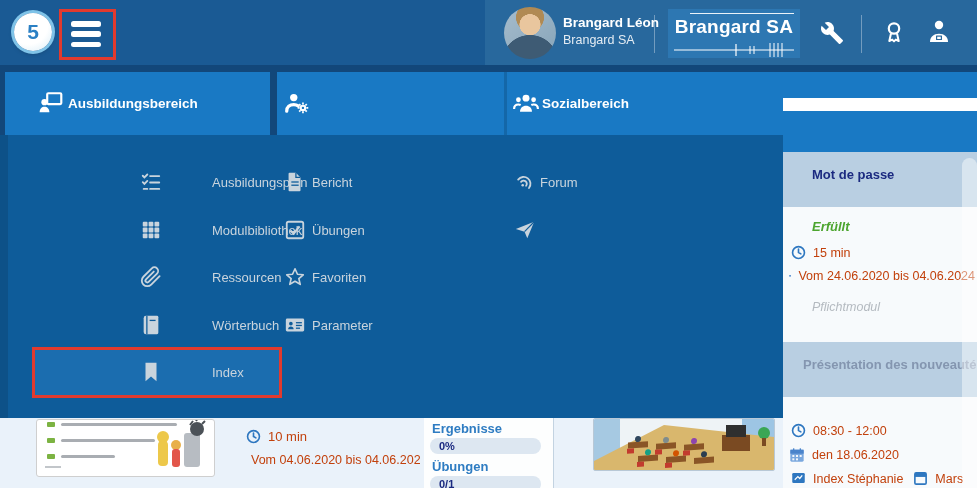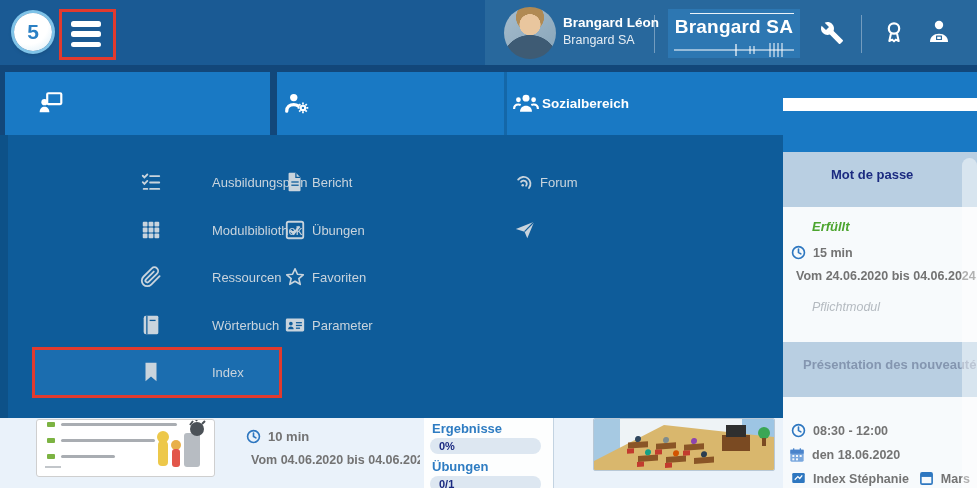--- a/index.html
+++ b/index.html
@@ -60,31 +60,31 @@
   .panel { left:0; top:135px; width:783px; height:283px; background:#0e5c9a; }
   .panel-edge { left:0; top:135px; width:8px; height:283px; background:#0d5188; }
   .mitem-icon { color:#c9d4dd; }
   .mitem-label { color:#c9d4dd; font-size:13px; white-space:nowrap; }
   .index-highlight { left:35px; top:350px; width:244px; height:45px; background:#1b6daf; }
   .redbox-index { left:32px; top:347px; width:250px; height:51px; }
   .mrow { height:22px; display:flex; align-items:center; }
 
   
   .rp-header { left:783px; width:194px; height:55px; background:#b9cfe2; overflow:hidden; }
-  .rp-h1 { top:152px;padding-left:19px; }
+  .rp-h1 { top:152px; }
   .rp-h2 { top:342px; }
   .rp-title { font-size:13px; font-weight:bold; white-space:nowrap; }
   .rp-title1 { margin:15px 0 0 29px; color:#1b2a80; }
   .rp-title2 { margin:15px 0 0 20px; color:#8496b0; }
   .rp-content { left:783px; width:194px; background:#f7fafc; overflow:hidden; }
   .rp-c1 { top:207px; height:135px;text-align:right; }
   .rp-c2 { top:397px; height:91px; }
   .status-green { color:#4ca52f; font-size:13px; font-weight:bold; font-style:italic; }
   .info-row { position:absolute; display:flex; align-items:center; white-space:nowrap; }
-  .info-text { color:#737373; font-size:12.5px; font-weight:bold; margin-left:7px; }
+  .info-text { color:#c2410c; font-size:12.5px; font-weight:normal; margin-left:7px; }
   .tag-muted { color:#b4bac0; font-size:12.5px; font-style:italic; }
   .scroll-track { left:962px; top:158px; width:15px; height:330px;
     background:rgba(255,255,255,.45); border-radius:8px 8px 0 0; }
 
   
   .bottom-strip { left:0; top:418px; width:783px; height:70px; background:#eaf2fa; }
   .thumb-card { left:36px; top:419px; width:179px; height:58px; background:#fff;
     border:1px solid #cfcfcf; border-radius:3px; overflow:hidden; }
   .stat-bg { left:424px; top:418px; width:130px; height:70px; background:#fdfefe; }
   .stat-label { color:#2e7cc2; font-size:13px; font-weight:bold; }
@@ -156,20 +156,23 @@
   <div class="a tabrow"></div>
   <div class="a tabgap gap0"></div>
   <div class="a tabgap gap1"></div>
   <div class="a tabgap gap2"></div>
 
   <svg class="a tab-icon" style="left:38px" width="26" height="26" viewBox="0 0 24 24">
     <rect x="8.5" y="3" width="13" height="10" rx="1" fill="none" stroke="#fff" stroke-width="2"></rect>
     <circle cx="6" cy="11.2" r="2.9" fill="#fff"></circle>
     <path d="M1.5 20.5c0-3.1 2-5 4.5-5s4.5 1.9 4.5 5z" fill="#fff"></path>
   </svg>
+  <div class="a tab-label" style="left:68px">
+    <span>Ausbildungsbereich</span>
+  </div>
 
   <svg class="a tab-icon" style="left:284px" width="26" height="26" viewBox="0 0 24 24">
     <circle cx="9" cy="7" r="3.4" fill="#fff"></circle>
     <path d="M2.5 19.5c0-3.8 2.8-6 6.5-6 1.6 0 3 .4 4.1 1.2" fill="none" stroke="#fff" stroke-width="3" stroke-linecap="round"></path>
     <circle cx="17.5" cy="16.5" r="3" fill="#fff"></circle>
     <circle cx="17.5" cy="16.5" r="1.1" fill="#1979c4"></circle>
     <g stroke="#fff" stroke-width="1.6">
       <line x1="17.5" y1="11.6" x2="17.5" y2="13.4"></line>
         <line x1="17.5" y1="19.6" x2="17.5" y2="21.4"></line>
       <line x1="12.6" y1="16.5" x2="14.4" y2="16.5"></line>

